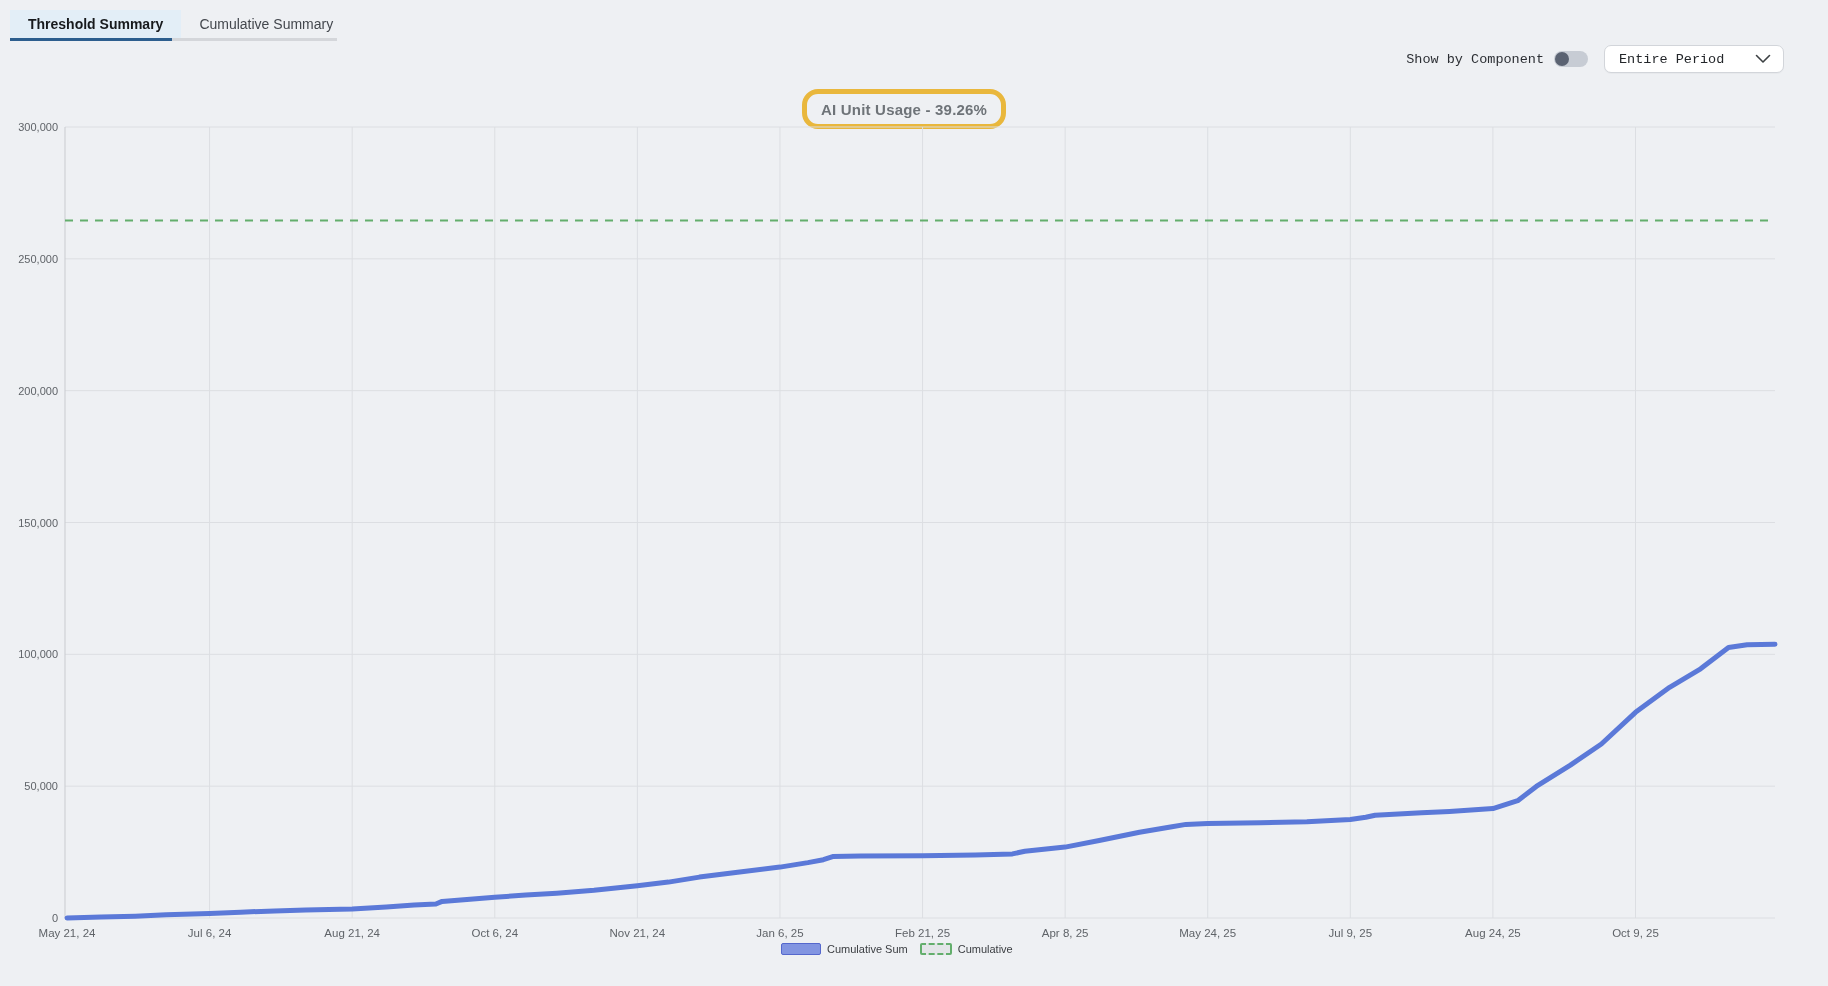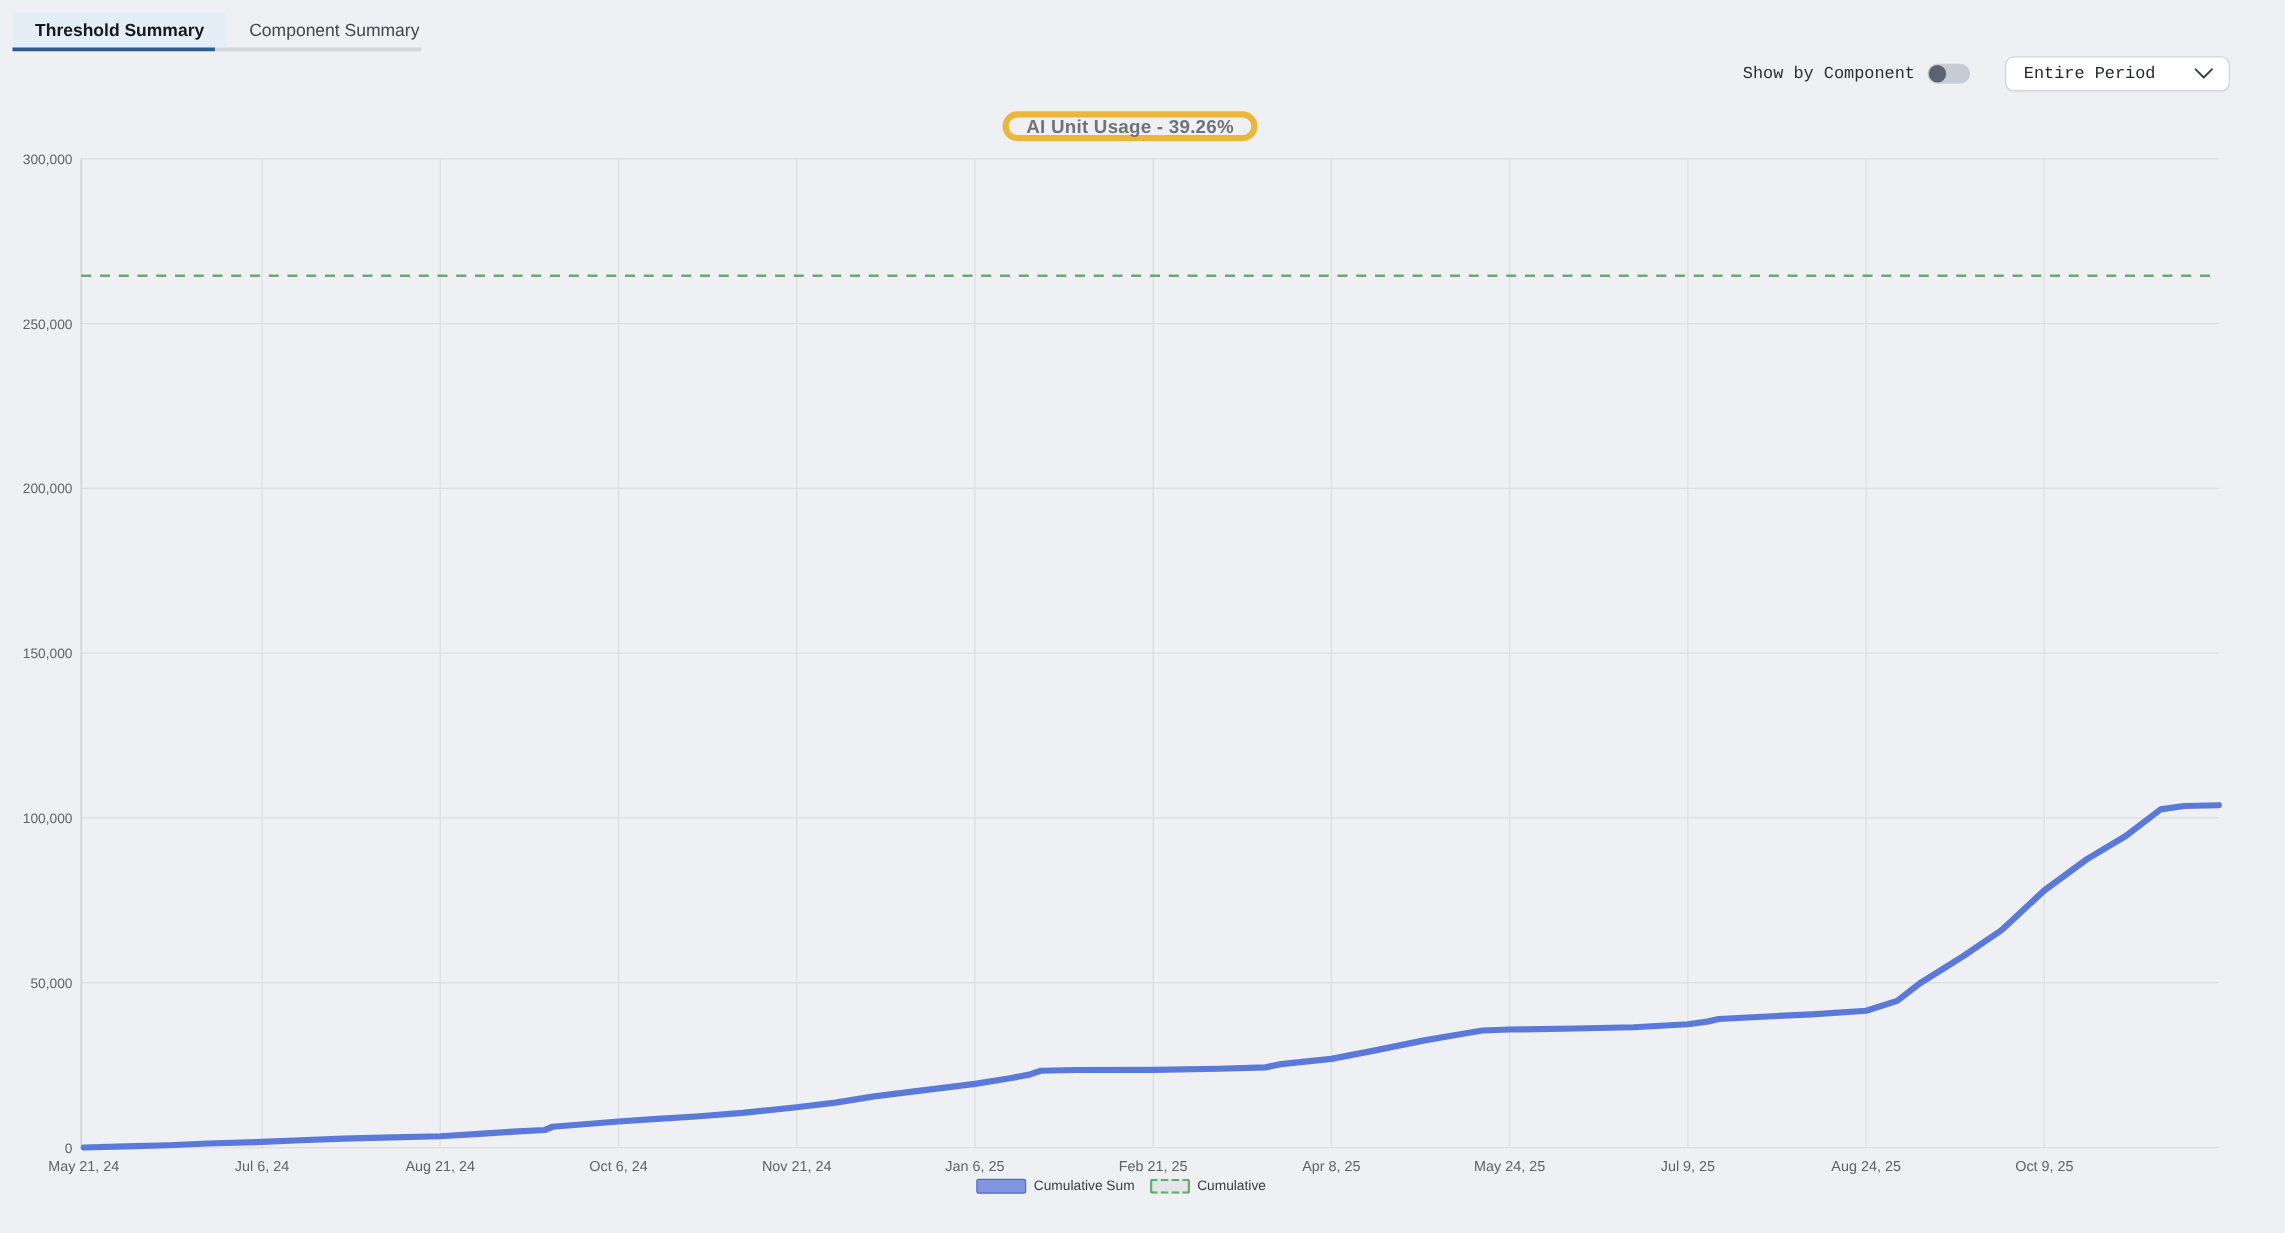--- a/index.html
+++ b/index.html
@@ -32,30 +32,30 @@
   .toggle-label { font-size:13.5px; color:#2b2e33; margin-right:10px; }
   .toggle {
     width:34px; height:16px; border-radius:8px; background:#c7ccd4;
     position:relative; cursor:pointer;
   }
   .toggle .knob {
     position:absolute; left:1px; top:1px; width:14px; height:14px;
     border-radius:50%; background:#5b6372;
   }
   .dropdown {
-    margin-left:28px; width:180px; height:28px; background:#ffffff;
+    margin-left:16px; width:180px; height:28px; background:#ffffff;
     border:1px solid #d2d5da; border-radius:7px;
     display:flex; align-items:center; justify-content:space-between;
     padding:0 12px 0 14px; font-size:13.5px; color:#23262a; cursor:pointer;
     box-shadow:0 1px 1px rgba(0,0,0,0.03);
   }
 
   
   .title-badge {
-    position:absolute; left:802px; top:89px; height:24px; min-width:188px;
+    position:absolute; left:802px; top:89px; height:40px; min-width:188px;
     border:5px solid #e9b73c; border-radius:16px;
     display:flex; align-items:center; justify-content:center;
     padding:0 14px; font-size:15px; font-weight:bold; color:#6e7378;
     letter-spacing:0.2px;
   }
 
   
   svg.chart { position:absolute; left:0; top:0; }
 
   
@@ -72,21 +72,21 @@
 <body>
 
 <div class="page">
 
   <div class="tabbar">
     <div class="tabs-row">
       <div class="tab active">
         <span>Threshold Summary</span>
       </div>
       <div class="tab inactive">
-        <span>Component Summary</span>
+        <span>Cumulative Summary</span>
       </div>
     </div>
     <div class="tab-underline">
       <div class="active-seg"></div>
     </div>
   </div>
 
   <div class="controls">
     <span class="toggle-label">Show by Component</span>
     <div class="toggle">

